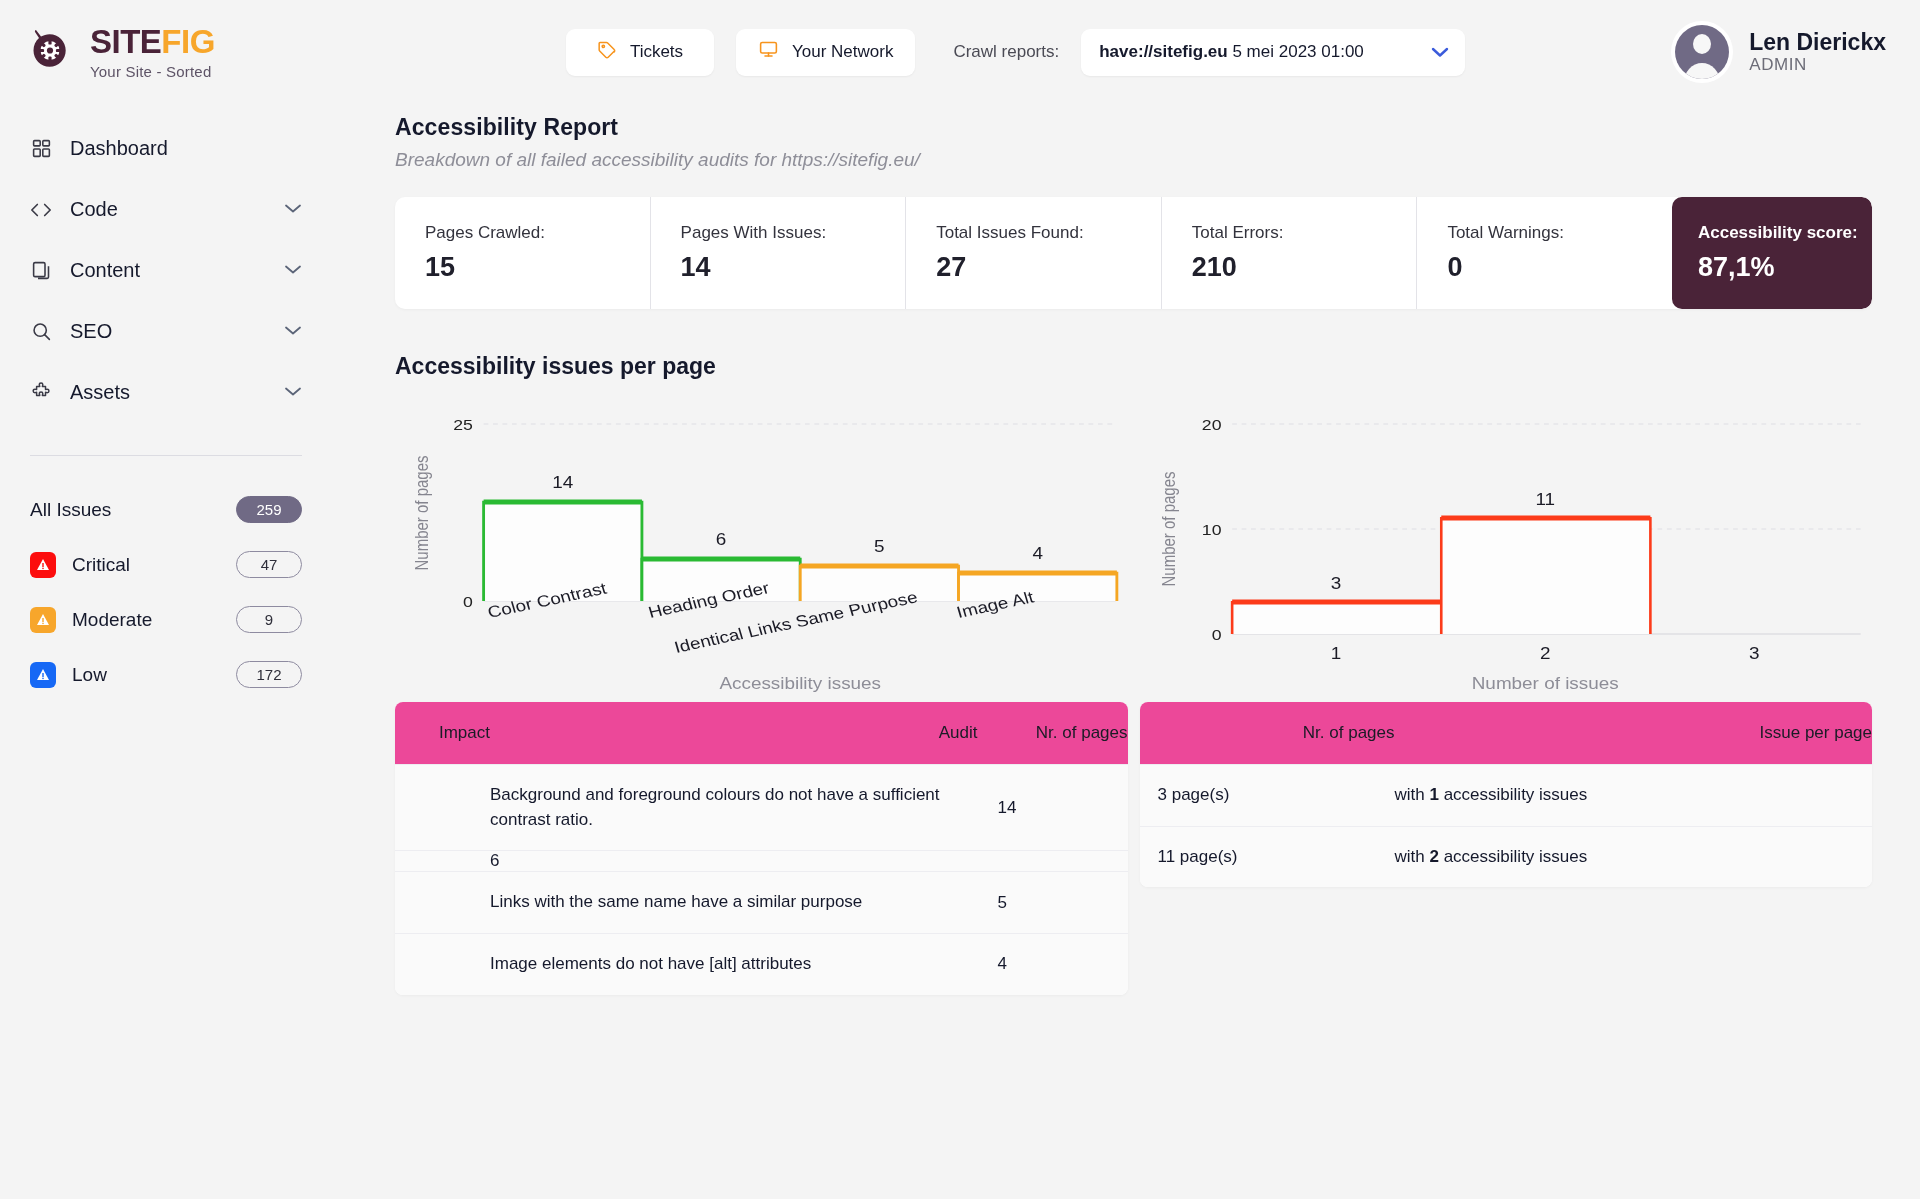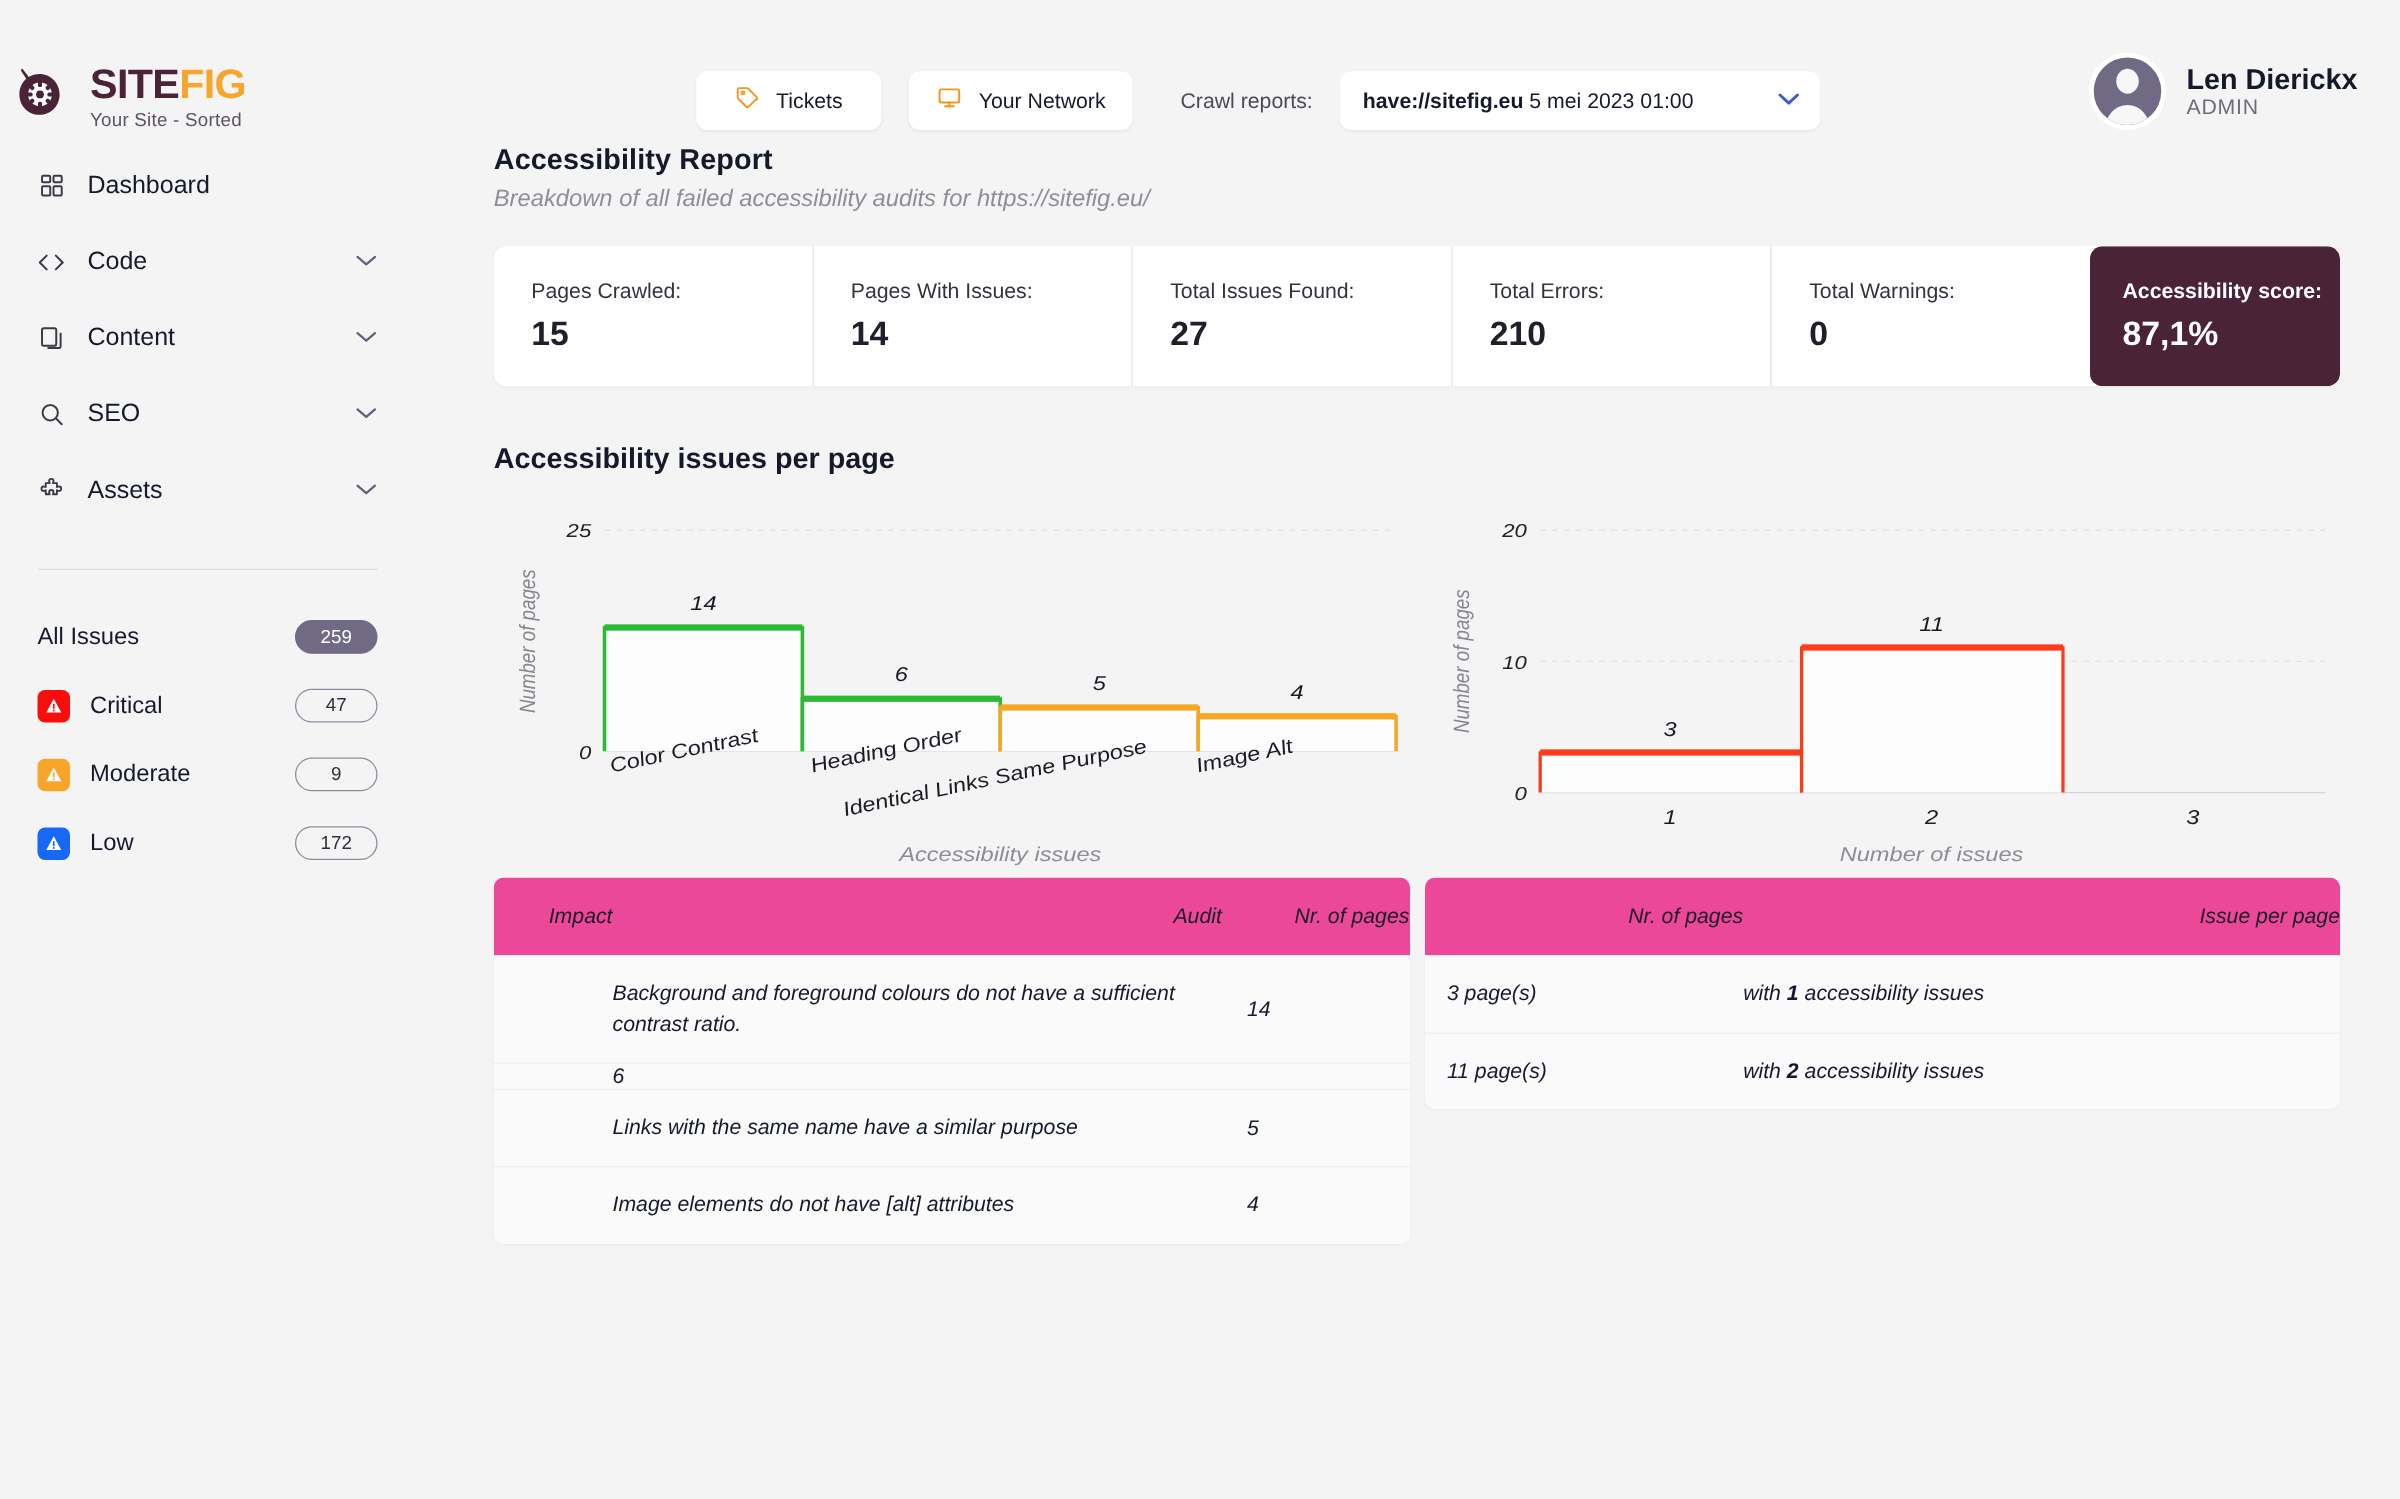--- a/index.html
+++ b/index.html
@@ -9,22 +9,22 @@
     font-family: "Liberation Sans", sans-serif;
     color: #15192c;
     overflow: hidden;
     position: relative;
   }
 
   
   .header {
     height: 104px;
     display: flex;
-    align-items: flex-end;
-    padding: 0 34px 0 12px;
+    align-items: center;
+    padding: 0 34px 0 30px;
     background: #f4f4f4;
   }
   .logo-wrap { display: flex; align-items: center; gap: 14px; width: 330px; flex: 0 0 330px; }
   .logo-mark { width: 46px; height: 48px; position: relative; }
   .logo-text-block { display: flex; flex-direction: column; line-height: 1; }
   .logo-word { font-size: 33px; font-weight: bold; letter-spacing: -0.5px; }
   .logo-word .s1 { color: #4a2338; }
   .logo-word .s2 { color: #f7a62b; }
   .logo-tag { font-size: 15px; color: #5d5366; margin-top: 6px; letter-spacing: 0.2px; }
 
@@ -130,21 +130,21 @@
   .stat-value { font-size: 27px; font-weight: bold; color: #20202c; }
   .stat.score {
     flex: 0 0 200px; background: #4a2338; border-left: none;
     border-radius: 10px; padding-left: 26px;
   }
   .stat.score .stat-label { color: #ffffff; font-weight: bold; font-size: 17px; }
   .stat.score .stat-value { color: #ffffff; font-size: 27px; }
 
   .section-title { font-size: 23px; font-weight: bold; margin: 44px 0 0 0; }
 
-  .charts-row { display: flex; gap: 12px; margin-top: 26px; font-style: italic; }
+  .charts-row { display: flex; gap: 12px; margin-top: 26px; }
   .chart-col { flex: 1; min-width: 0; }
 
   .chart-box { position: relative; height: 290px; }
   .chart-box svg { display: block; width: 100%; height: 100%; }
 
   
   .tbl {
     margin-top: 10px; background: #ffffff; border-radius: 8px; overflow: hidden;
     box-shadow: 0 1px 3px rgba(0,0,0,.04);
   }

